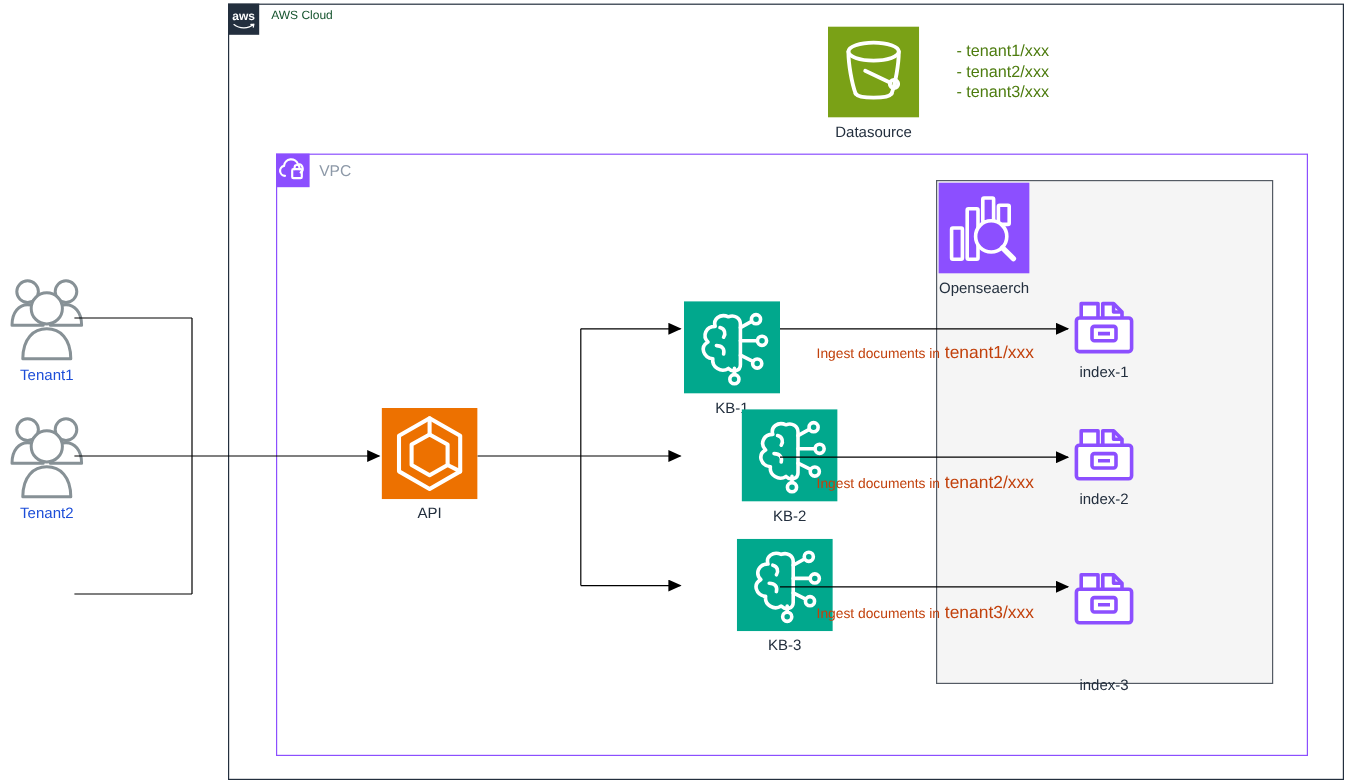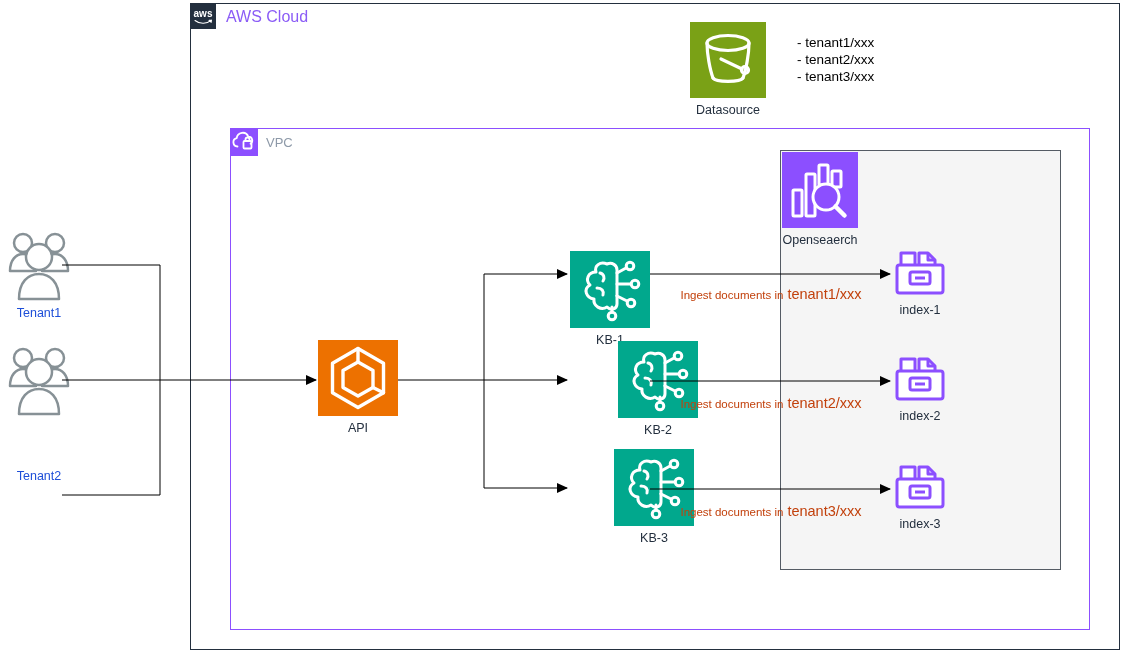--- a/index.html
+++ b/index.html
@@ -7,27 +7,27 @@
     position:relative;width:1121px;height:652px;background:#fff;overflow:hidden;
     font-family:"Liberation Sans",sans-serif;color:#232F3E;
   }
   .box{position:absolute;box-sizing:border-box;background:transparent;}
   .aws-cloud{left:190px;top:3px;width:930px;height:647px;border:1px solid #232F3E;}
   .vpc-box{left:230px;top:128px;width:860px;height:502px;border:1px solid #8C4FFF;}
   .gray-box{left:780px;top:150px;width:281px;height:420px;background:#F5F5F5;border:1px solid #545B64;}
   .badge{position:absolute;display:flex;align-items:center;justify-content:center;}
   .aws-badge{left:190px;top:3px;width:26px;height:26px;background:#232F3E;justify-content:center;}
   .vpc-badge{left:230px;top:128px;width:28px;height:28px;background:#8C4FFF;}
-  .group-title{position:absolute;font-size:16px;color:#8b5cf6;white-space:nowrap;}
+  .group-title{position:absolute;font-size:10px;color:#14532d;white-space:nowrap;}
   .vpc-title{position:absolute;font-size:13px;color:#8D99A8;white-space:nowrap;}
   .icon-block{position:absolute;display:flex;flex-direction:column;align-items:center;}
   .icon-sq{display:block;}
   .lbl{font-size:12.5px;color:#232F3E;margin-top:5px;text-align:center;white-space:nowrap;}
   .tenant-lbl{color:#1d4ed8;}
-  .bullets{position:absolute;left:797px;top:34px;font-size:13.5px;line-height:17px;color:#000000;}
+  .bullets{position:absolute;left:797px;top:34px;font-size:13.5px;line-height:17px;color:#4d7c0f;}
   .ingest{position:absolute;width:230px;text-align:center;color:#c2410c;white-space:nowrap;}
   .ingest .pre{font-size:11.5px;}
   .ingest .tgt{font-size:14.5px;margin-left:4px;}
   svg.overlay{position:absolute;left:0;top:0;pointer-events:none;}
 </style>
 </head>
 <body>
 
 <div id="canvas">
 
@@ -183,21 +183,21 @@
         <path d="M25,16 V3 H34 L41,10 V16 Z"></path>
         <path d="M34,3 V10 H41" fill="none"></path>
         <rect x="3" y="15" width="46" height="28" rx="2.5"></rect>
         <rect x="16" y="22" width="20" height="12" rx="2" fill="none"></rect>
         <line x1="21" y1="28" x2="31" y2="28"></line>
       </g>
     </svg>
     <div class="lbl">index-2</div>
   </div>
 
-  <div class="icon-block" style="left:890px;top:464px;width:60px;">
+  <div class="icon-block" style="left:890px;top:476px;width:60px;gap:35px;">
     <svg class="icon-sq" width="52" height="48" viewBox="0 0 52 48">
       <g stroke="#8C4FFF" stroke-width="3" fill="#fff" stroke-linejoin="round">
         <rect x="7" y="3" width="14" height="13"></rect>
         <path d="M25,16 V3 H34 L41,10 V16 Z"></path>
         <path d="M34,3 V10 H41" fill="none"></path>
         <rect x="3" y="15" width="46" height="28" rx="2.5"></rect>
         <rect x="16" y="22" width="20" height="12" rx="2" fill="none"></rect>
         <line x1="21" y1="28" x2="31" y2="28"></line>
       </g>
     </svg>
@@ -211,21 +211,21 @@
         <path d="M2,42 C2,31 8,25 15,25 C22,25 28,31 28,42 Z"></path>
         <circle cx="47" cy="14" r="9"></circle>
         <path d="M34,42 C34,31 40,25 47,25 C54,25 60,31 60,42 Z"></path>
         <circle cx="31" cy="28" r="13"></circle>
         <path d="M11,70 C11,53 20,45 31,45 C42,45 51,53 51,70 Z"></path>
       </g>
     </svg>
     <div class="lbl tenant-lbl">Tenant1</div>
   </div>
 
-  <div class="icon-block" style="left:4px;top:344px;width:70px;gap:48px;">
+  <div class="icon-block" style="left:4px;top:344px;width:70px;">
     <svg class="icon-sq" width="62" height="72" viewBox="0 0 62 72">
       <g stroke="#879196" stroke-width="2.5" fill="#fff" stroke-linejoin="round">
         <circle cx="15" cy="14" r="9"></circle>
         <path d="M2,42 C2,31 8,25 15,25 C22,25 28,31 28,42 Z"></path>
         <circle cx="47" cy="14" r="9"></circle>
         <path d="M34,42 C34,31 40,25 47,25 C54,25 60,31 60,42 Z"></path>
         <circle cx="31" cy="28" r="13"></circle>
         <path d="M11,70 C11,53 20,45 31,45 C42,45 51,53 51,70 Z"></path>
       </g>
     </svg>

